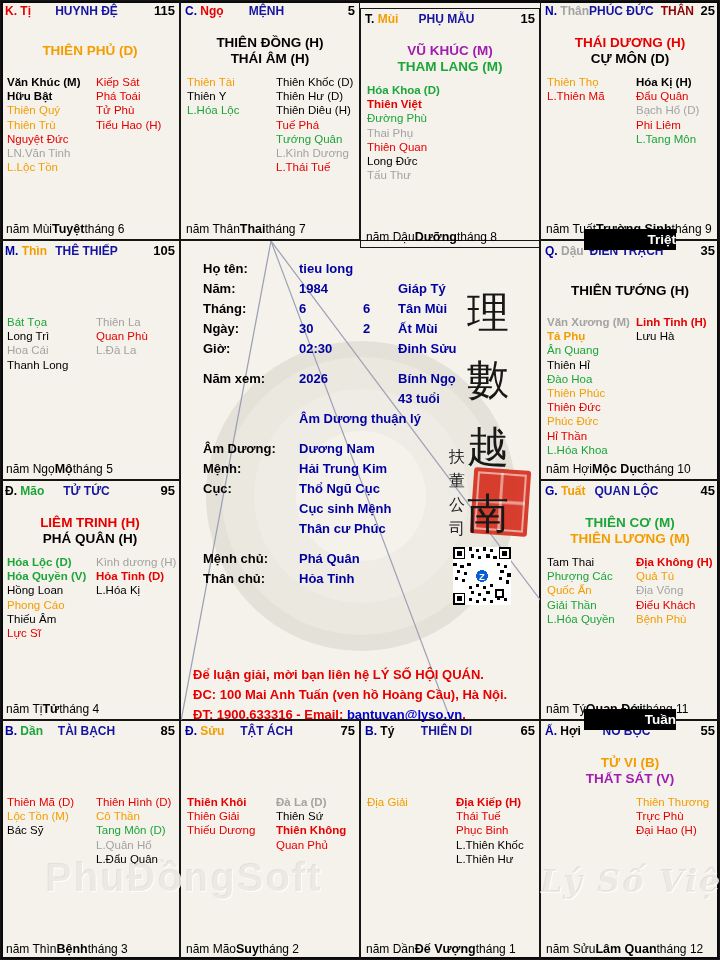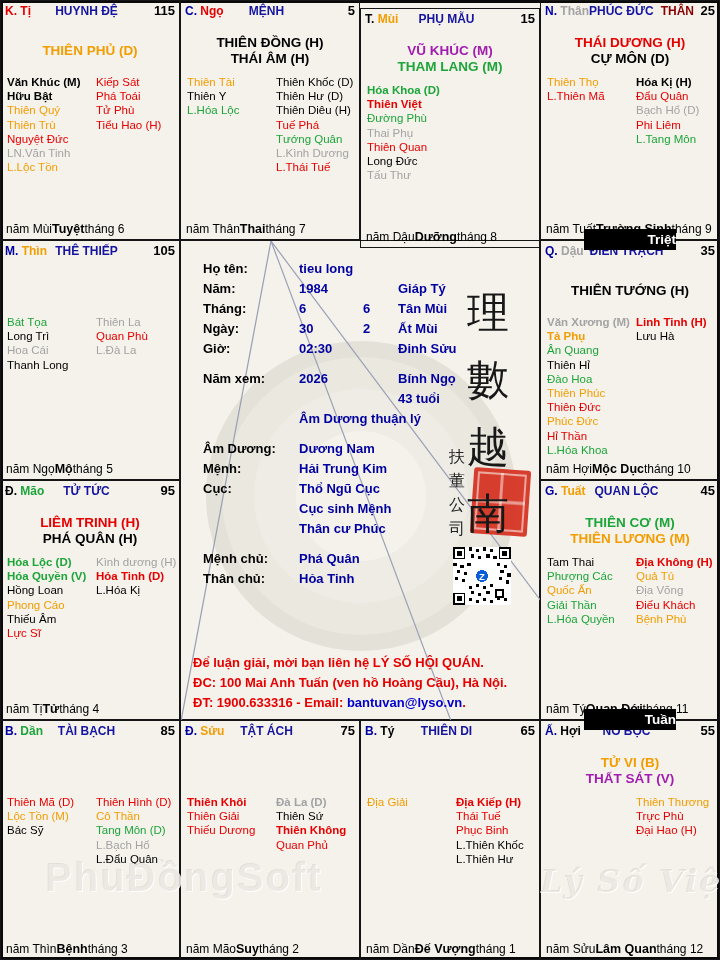--- a/index.html
+++ b/index.html
@@ -48,21 +48,21 @@
   .callig-small{position:absolute;left:266px;top:204px;width:20px;text-align:center;
               font-family:"DejaVu Serif","Liberation Serif",serif;font-size:16px;line-height:24px;
               color:#222;z-index:3;}
   .seal{position:absolute;left:291px;top:228px;width:57px;height:66px;background:#d6311f;
         transform:rotate(4deg);z-index:2;opacity:.93;border-radius:3px;}
   .seal-inner{position:absolute;inset:4px;border:2px solid rgba(255,255,255,.55);
         background:
           linear-gradient(90deg,transparent 46%,rgba(255,255,255,.5) 48%,rgba(255,255,255,.5) 52%,transparent 54%),
           linear-gradient(0deg,transparent 46%,rgba(255,255,255,.5) 48%,rgba(255,255,255,.5) 52%,transparent 54%);}
   .qr{position:absolute;left:272px;top:306px;width:58px;height:58px;z-index:3;}
-  .contact{position:absolute;left:12px;top:412px;width:340px;color:#e60000;font-weight:bold;
+  .contact{position:absolute;left:12px;top:424px;width:340px;color:#e60000;font-weight:bold;
            font-size:13px;line-height:20px;}
   .email{color:#0000cc;}
   
   .badge{position:absolute;width:92px;height:21px;background:#000;color:#fff;font-weight:bold;
          font-size:13.5px;text-align:right;line-height:21px;z-index:6;}
   .wm{position:absolute;color:rgba(125,115,92,0.14);font-weight:bold;pointer-events:none;
       text-shadow:1px 1px 0 rgba(255,255,255,0.85);letter-spacing:2px;z-index:1;white-space:nowrap;}
   .wm.script{font-family:"DejaVu Serif","Liberation Serif",serif;font-style:italic;}
 </style>
 </head>
@@ -495,21 +495,21 @@
       <div class="cols">
         <div class="colL">
           <div class="star c-red">Thiên Mã (D)</div>
           <div class="star c-org">Lộc Tồn (M)</div>
           <div class="star c-blk">Bác Sỹ</div>
         </div>
         <div class="colR">
           <div class="star c-red">Thiên Hình (D)</div>
           <div class="star c-org">Cô Thần</div>
           <div class="star c-grn">Tang Môn (D)</div>
-          <div class="star c-gry">L.Bạch Hổ</div>
+          <div class="star c-gry">L.Quân Hổ</div>
           <div class="star c-blk">L.Đẩu Quân</div>
         </div>
       </div>
       <div class="ftr">
         <span class="fnam">năm Thìn</span>
         <span class="fvan">Bệnh</span>
         <span class="fthang">tháng 3</span>
       </div>
     </div>
     <div class="cell" style="left: 180px; top: 720px;">

